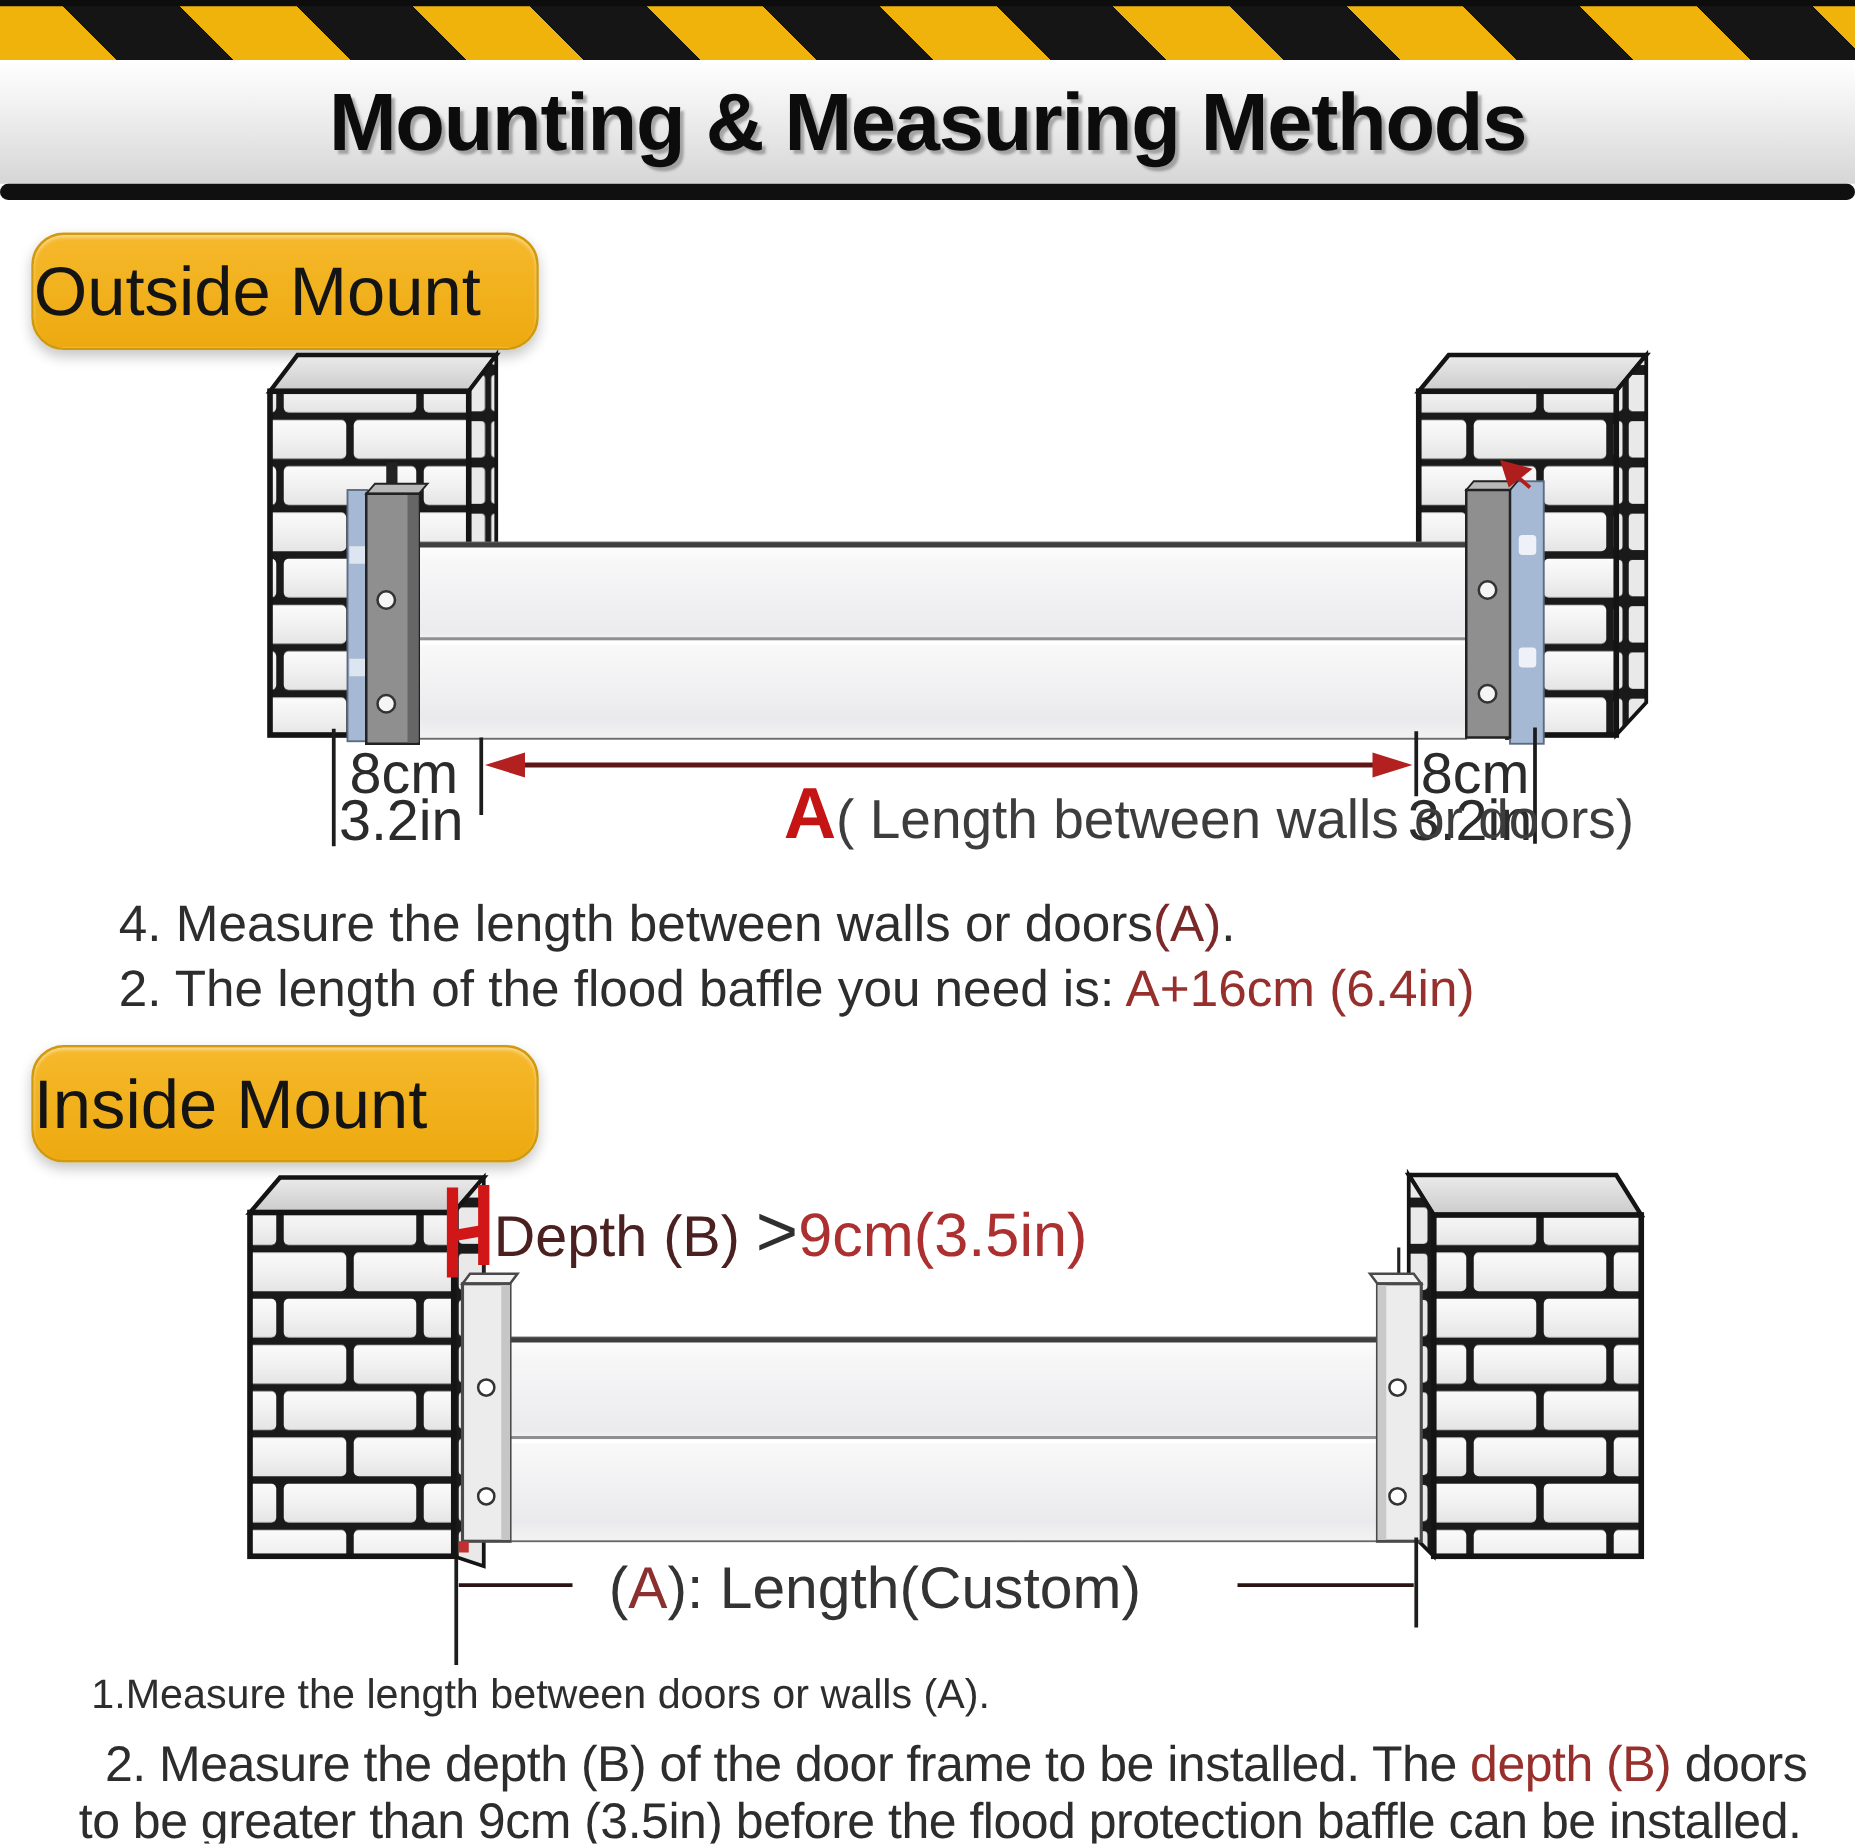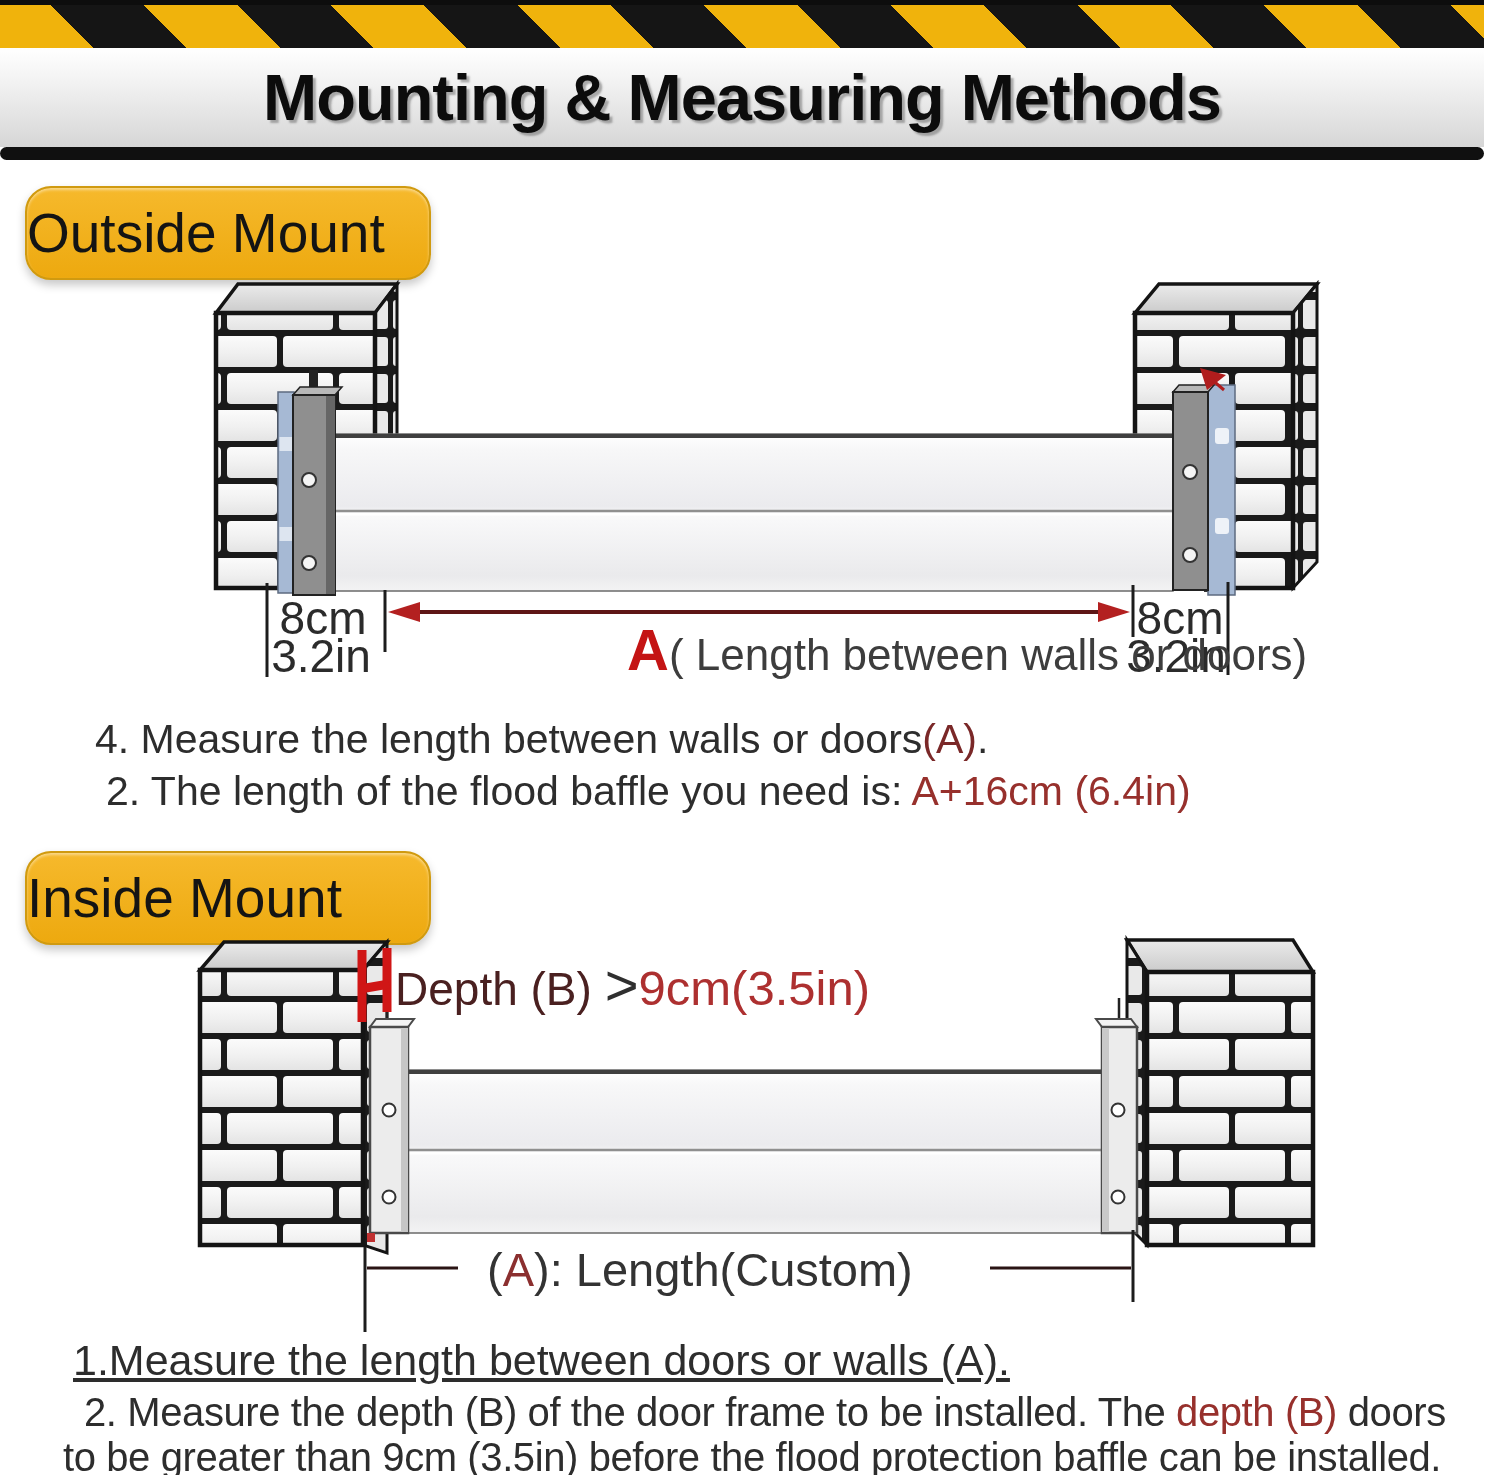--- a/index.html
+++ b/index.html
@@ -29,28 +29,28 @@
   
   .mount-label{
     position:absolute;left:25px;width:402px;height:90px;border-radius:26px;
     background:linear-gradient(#f6b92c,#eda90f);
     border:2px solid #d09a10;
     box-shadow:0 5px 10px rgba(0,0,0,.22), inset 0 2px 3px rgba(255,255,255,.45);
     display:flex;align-items:center;justify-content:flex-start;
     font-size:55px;color:#141414;
   }
   #outside-label{top:186px;}
-  #inside-label{top:836px;margin-top:15px;}
+  #inside-label{top:836px;}
   
   .diagram{position:absolute;left:0;}
   
   .step{position:absolute;color:#2d2d2d;white-space:nowrap;}
   #out-step1{left:95px;top:716px;font-size:41px;}
-  #out-step2{left:95px;top:768px;font-size:41px;margin-left:11px;}
-  #in-step1{left:73px;top:1336px;font-size:43px;text-decoration:underline;}
+  #out-step2{left:95px;top:768px;font-size:41px;}
+  #in-step1{left:73px;top:1336px;font-size:33px;}
   #in-step2a{left:84px;top:1390px;font-size:40px;letter-spacing:-0.4px;}
   #in-step2b{left:63px;top:1435px;font-size:40px;letter-spacing:-0.4px;}
   .hl-dark-red{color:#7a2828;}
   .hl-red{color:#97302c;}
   svg text{font-family:"Liberation Sans","DejaVu Sans",sans-serif;}
 </style>
 </head>
 <body>
 
 <div id="canvas">

